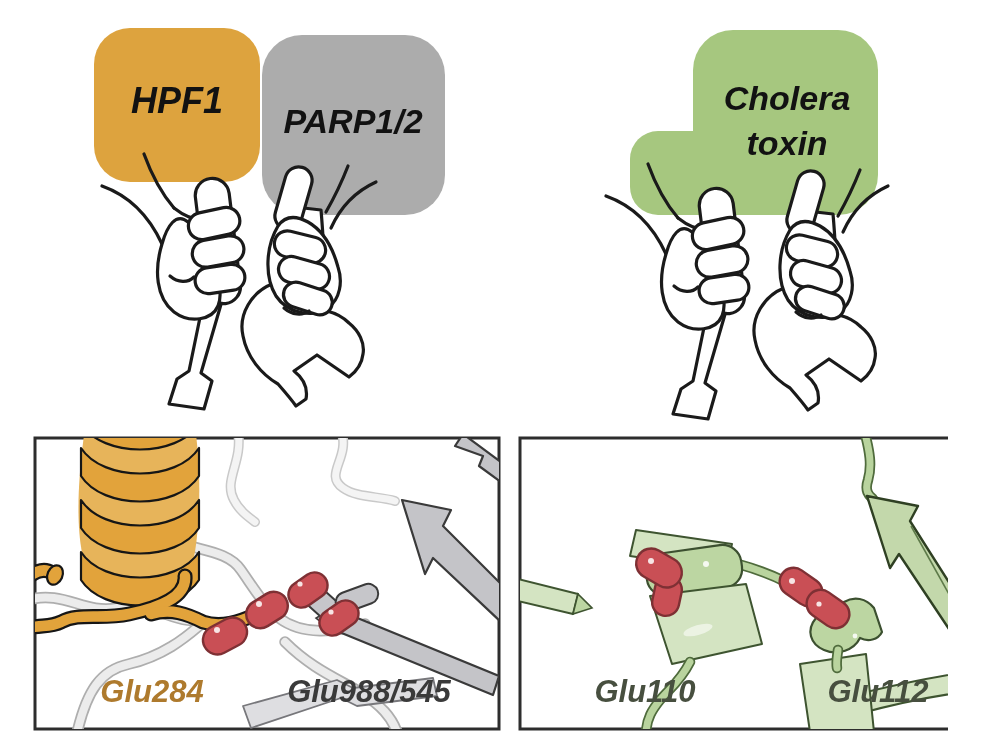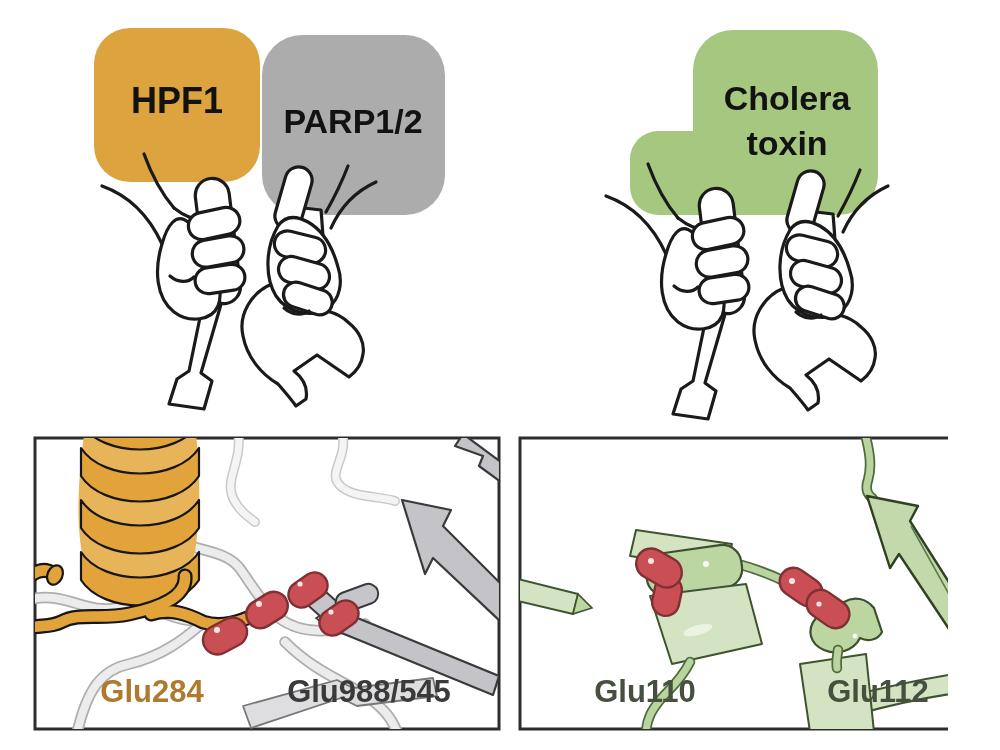--- a/index.html
+++ b/index.html
@@ -1,17 +1,17 @@
 <!DOCTYPE html>
 <html><head>
 <meta charset="utf-8">
 <style>
   html,body{margin:0;padding:0;background:#ffffff;}
   .stage{position:relative;width:948px;height:750px;background:#ffffff;overflow:hidden;
-         font-family:"Liberation Sans",sans-serif;}
+         font-family:"Liberation Sans",sans-serif;font-style:italic;}
   svg text{font-family:"Liberation Sans",sans-serif;}
   .blk-label{font-weight:700;font-size:36px;text-anchor:middle;}
   .blk-label-sm{font-weight:700;font-size:34px;text-anchor:middle;}
   .res-label{font-weight:700;font-size:31px;text-anchor:middle;}
   .hand{stroke:#1a1a1a;stroke-width:3.2;fill:#ffffff;stroke-linecap:round;stroke-linejoin:round;}
   .hand .ln{fill:none;}
   .tube-d{fill:none;stroke:#aeaeae;stroke-width:11.5;stroke-linecap:round;}
   .tube-l{fill:none;stroke:#ececec;stroke-width:8;stroke-linecap:round;}
   .tube-d2{fill:none;stroke:#c9c9c9;stroke-width:10;stroke-linecap:round;}
   .tube-l2{fill:none;stroke:#f4f4f4;stroke-width:7;stroke-linecap:round;}

